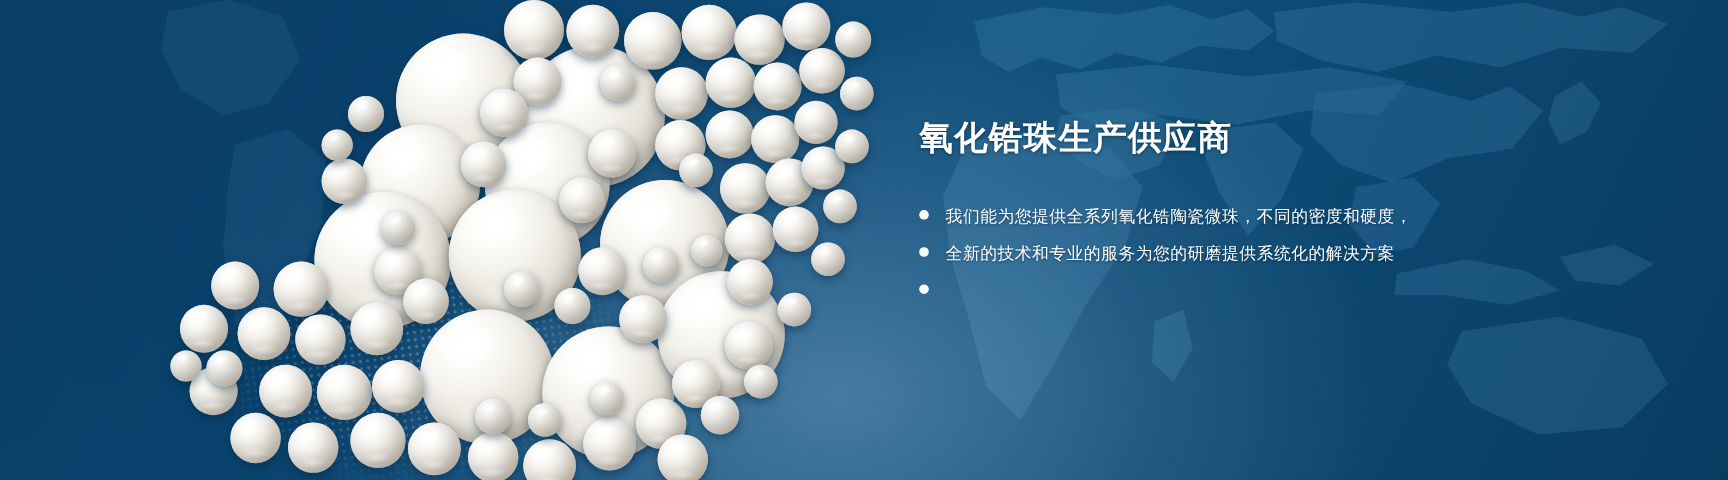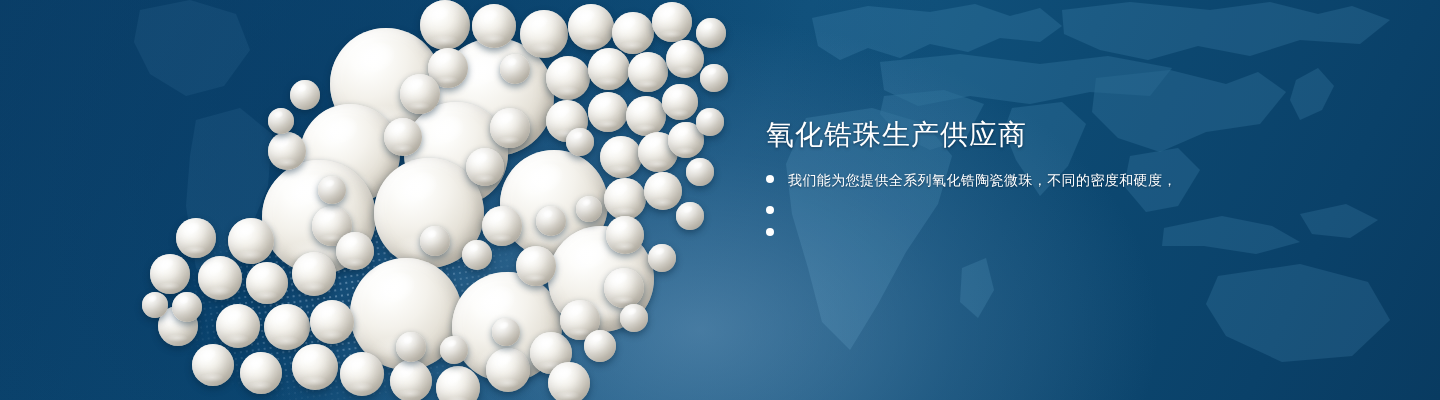--- a/index.html
+++ b/index.html
@@ -68,25 +68,25 @@
     width:56%; height:22%;
     border-radius:50%;
     background:radial-gradient(ellipse at 50% 50%, rgba(255,255,255,0.42) 0%, rgba(255,255,255,0) 72%);
   }
   .bead.sm::before { display:none; }
 
   
   .content { position:absolute; left:766px; top:0; width:640px; height:400px; }
 
   .headline {
-    position:absolute; left:0; top:118px;
+    position:absolute; left:0; top:98px;
     font-size:28px; line-height:34px;
     color:#ffffff;
     letter-spacing:1px;
-    font-weight:400;
+    font-weight:700;
     text-shadow:0 1px 3px rgba(0,20,40,0.55);
     white-space:nowrap;
   }
 
   .bullets { position:absolute; left:0; top:168px; width:640px; }
   .bullet-row { display:flex; align-items:flex-start; margin-bottom:7px; }
   .bullet-dot {
     flex:0 0 auto;
     width:8px; height:8px; border-radius:50%;
     background:#ffffff;
@@ -239,20 +239,23 @@
 
       <div class="bullet-row">
         <span class="bullet-dot"></span>
         <span class="bullet-text">
           <span class="ln">我们能为您提供全系列氧化锆陶瓷微珠，不同的密度和硬度，</span>
         </span>
       </div>
 
       <div class="bullet-row">
         <span class="bullet-dot"></span>
+        <span class="bullet-text">
+          <span class="ln">全新的技术和专业的服务为您的研磨提供系统化的解决方案</span>
+        </span>
       </div>
 
       <div class="bullet-row">
         <span class="bullet-dot"></span>
       </div>
 
     </div>
   </div>
 
 </div>

